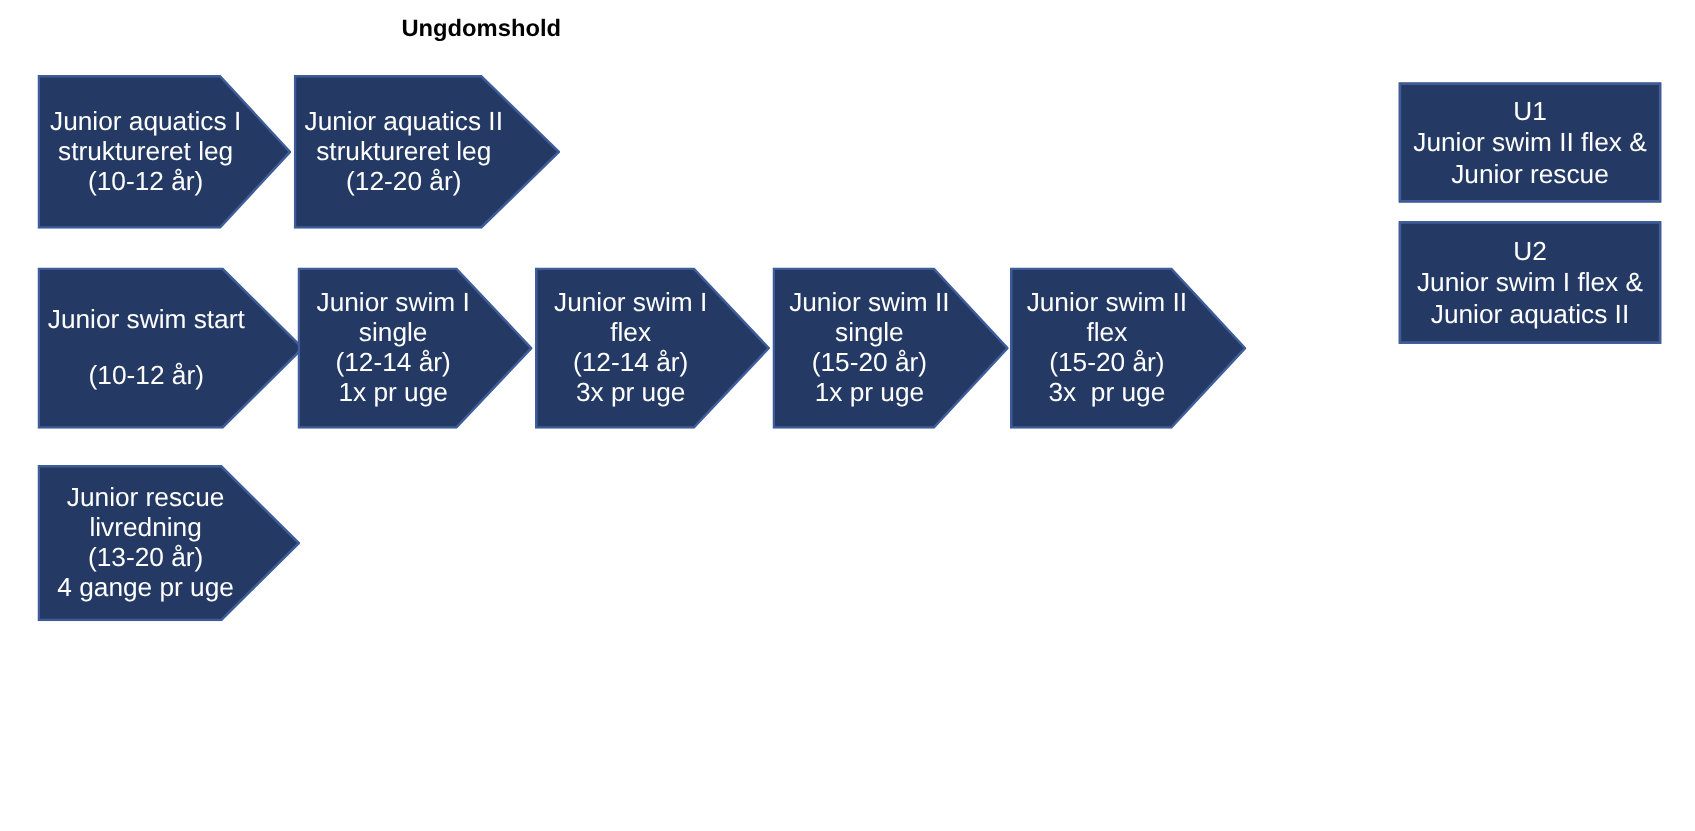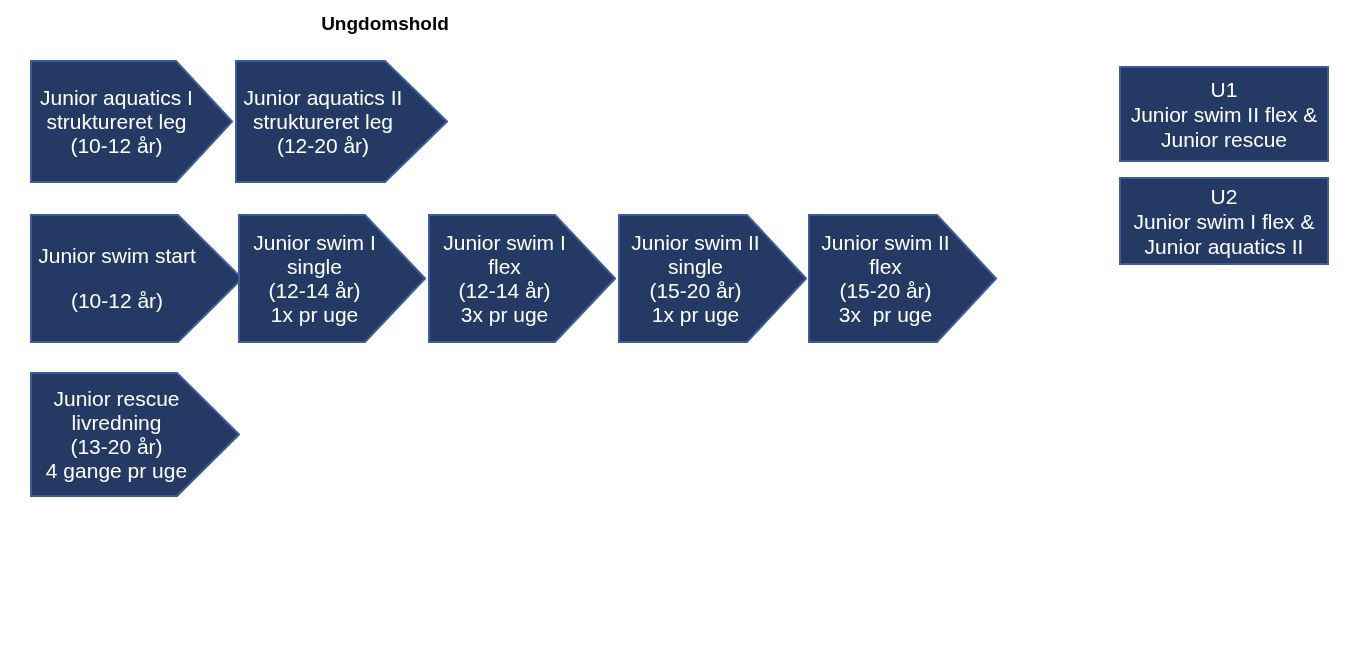--- a/index.html
+++ b/index.html
@@ -172,19 +172,19 @@
     </div>
   </div>
 
 
   <div class="package" style="left:1119px; top:66px; width:210px; height:96px;">
     <span class="line">U1</span>
     <span class="line">Junior swim II flex &amp;</span>
     <span class="line">Junior rescue</span>
   </div>
 
-  <div class="package" style="left:1119px; top:177px; width:210px; height:88px;">
+  <div class="package" style="left:1119px; top:177px; width:210px; height:98px;">
     <span class="line">U2</span>
     <span class="line">Junior swim I flex &amp;</span>
     <span class="line">Junior aquatics II</span>
   </div>
 
 </div>
 
 </body></html>

